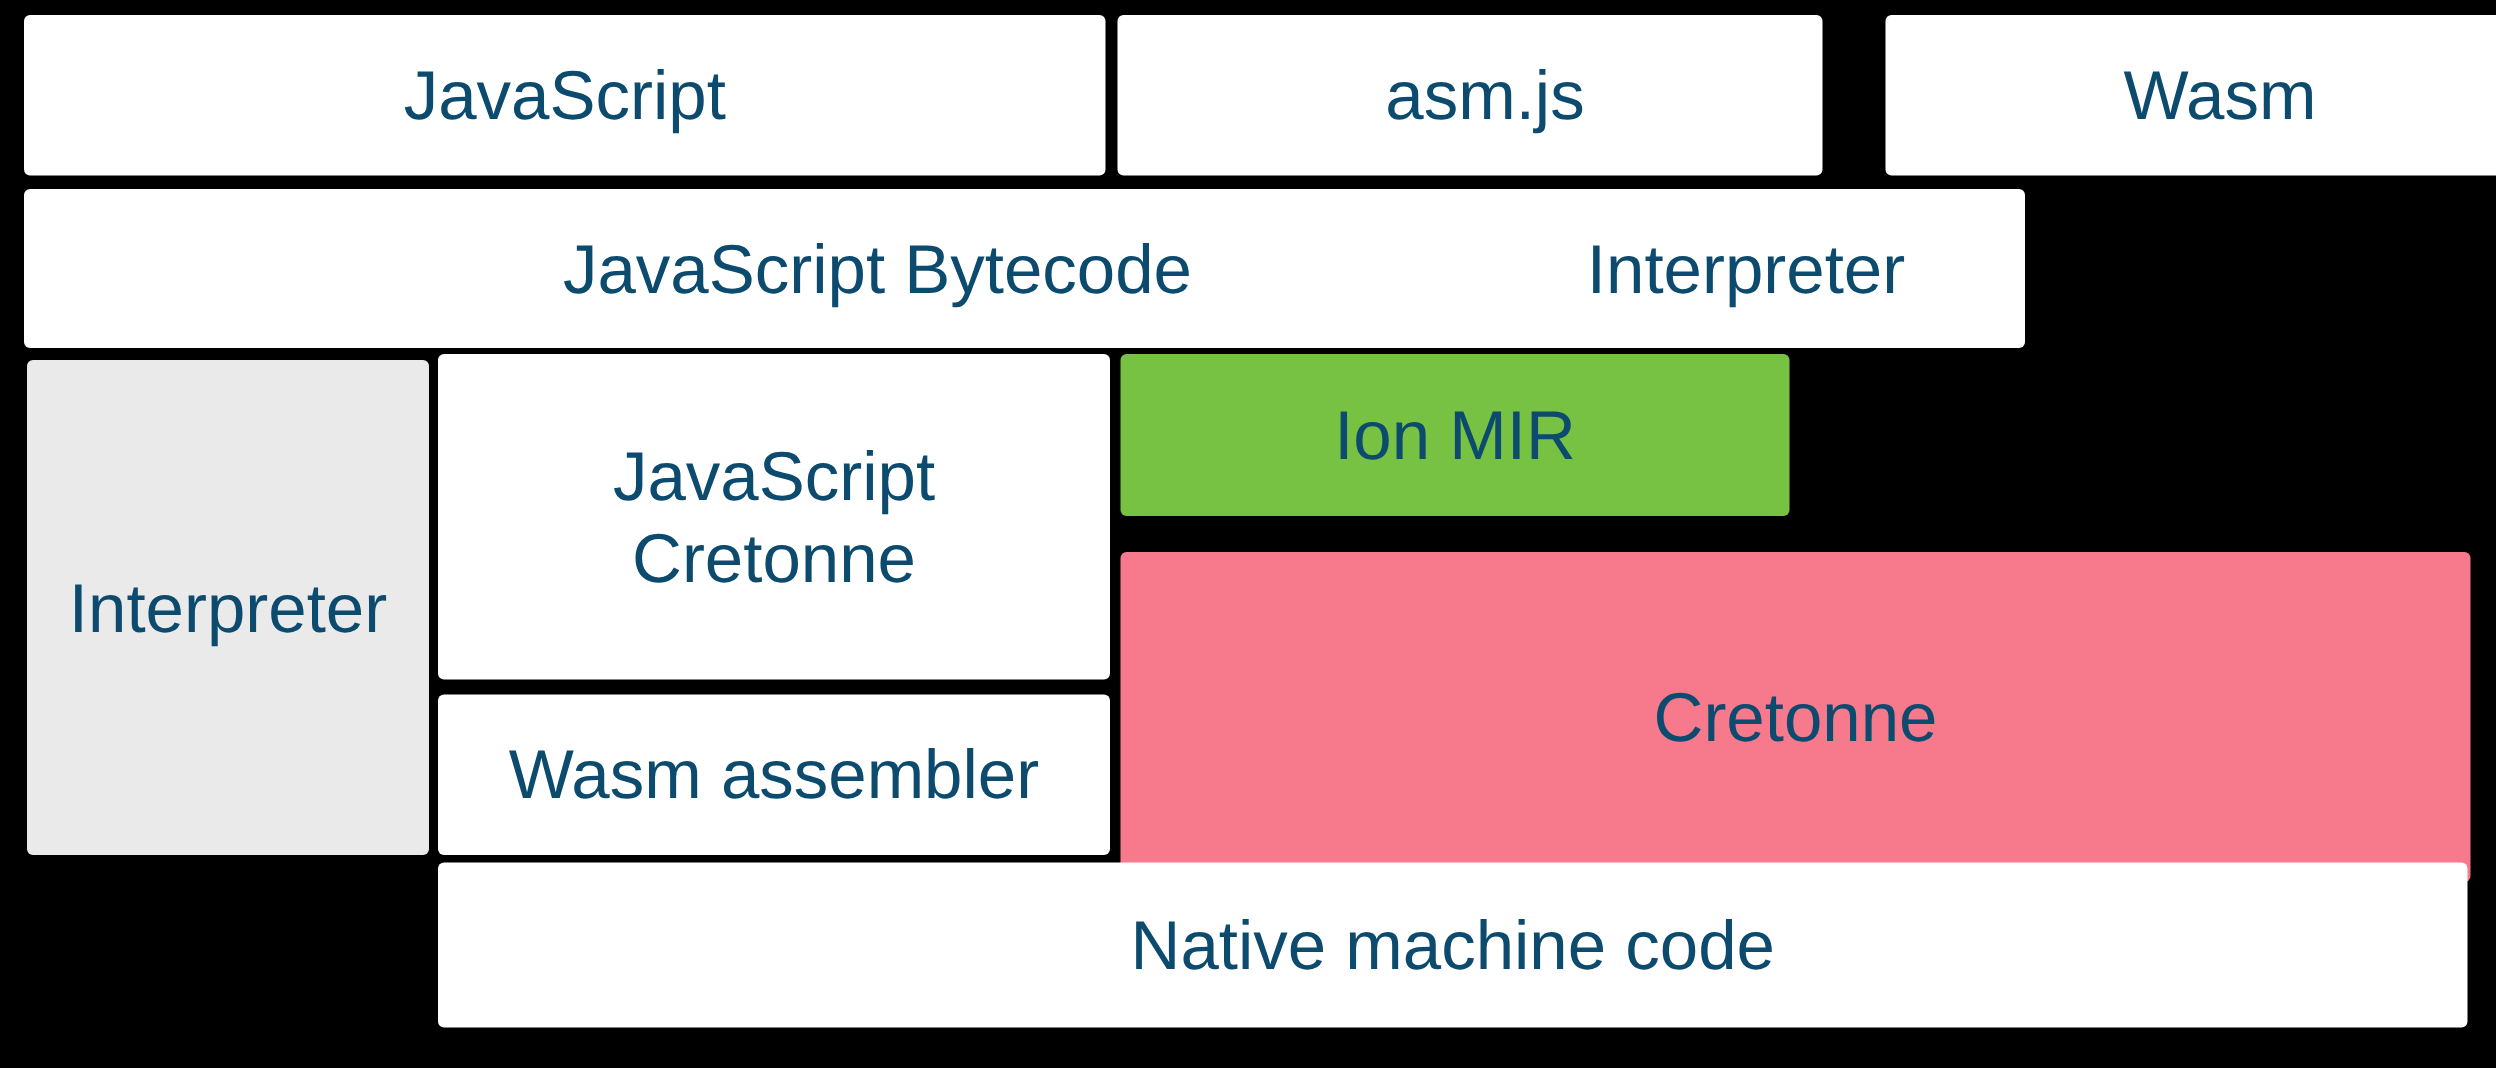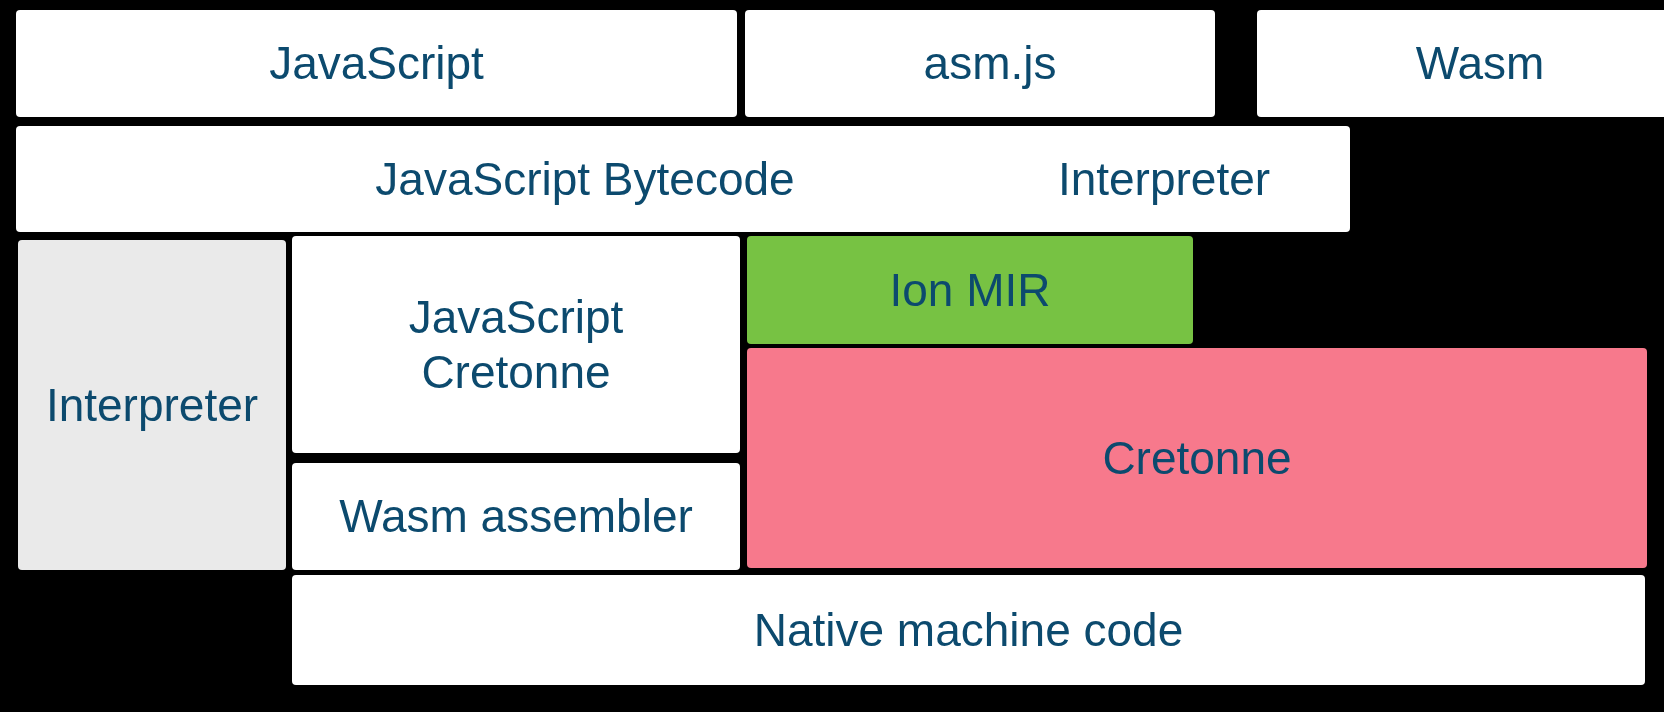--- a/index.html
+++ b/index.html
@@ -32,21 +32,21 @@
   
   .b-javascript          { left: 16px;   top: 10px;  width: 721px;  height: 107px; }
   .b-asmjs               { left: 745px;  top: 10px;  width: 450px;  height: 107px; padding-left: 20px; }
   .b-wasm                { left: 1257px; top: 10px;  width: 446px;  height: 107px; }
   .b-js-bytecode         { left: 16px;   top: 126px; width: 1138px;  height: 106px; }
   .b-baldrmonkey         { left: 978px;  top: 126px; width: 372px;  height: 106px; }
   .b-interpreter         { left: 18px;   top: 240px; width: 268px;  height: 330px; }
   .b-js-baseline         { left: 292px;  top: 236px; width: 448px;  height: 217px; }
   .b-js-baseline .label  { max-width: 300px; }   
   .b-ion-mir             { left: 747px;  top: 236px; width: 446px;  height: 108px; }
-  .b-cretonne            { left: 747px;  top: 348px; width: 900px;  height: 220px; }
+  .b-cretonne            { left: 747px;  top: 368px; width: 900px;  height: 220px; }
   .b-macro-assembler     { left: 292px;  top: 463px; width: 448px;  height: 107px; }
   .b-native-machine-code { left: 292px;  top: 575px; width: 1353px; height: 110px; }
 </style>
 </head>
 <body>
 
 <div class="canvas" style="background: rgb(0, 0, 0);">
 
   <div class="box b-javascript" style="background: rgb(255, 255, 255);">
     <span class="label">JavaScript</span>

